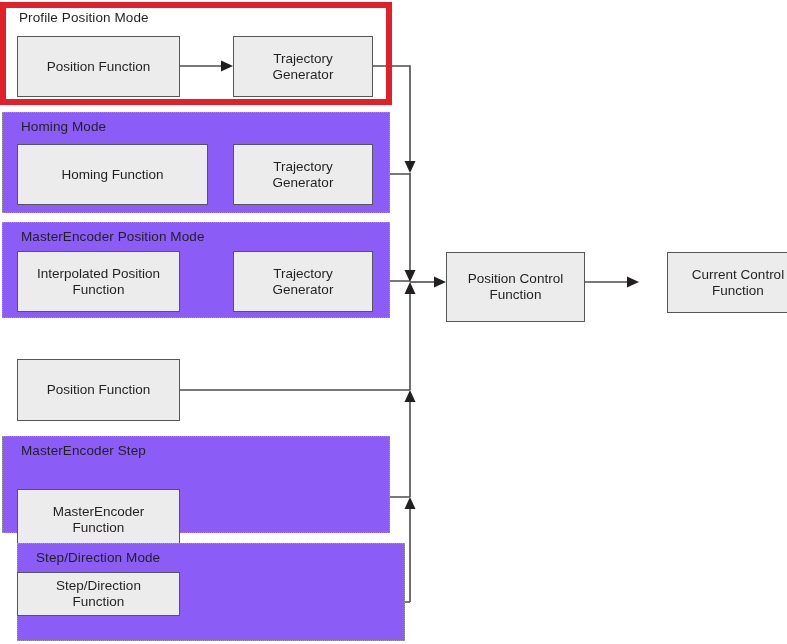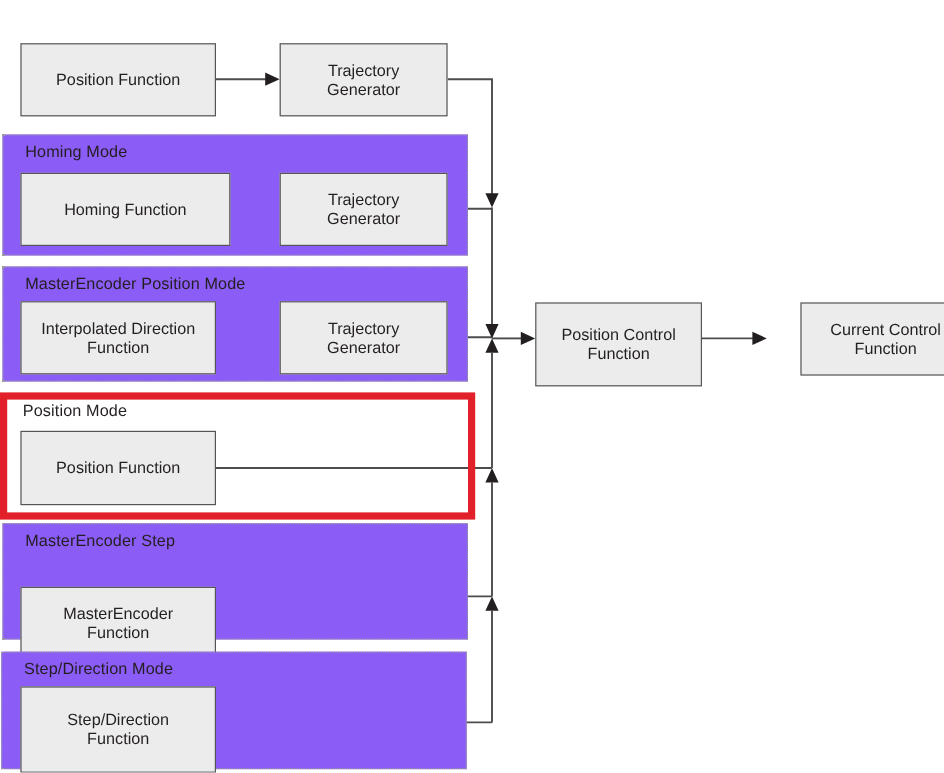--- a/index.html
+++ b/index.html
@@ -94,70 +94,70 @@
       <polygon points="446,282 434,276.5 434,287.5"></polygon>
       <polygon points="639,282 627,276.5 627,287.5"></polygon>
       <polygon points="410,173 404.5,161 415.5,161"></polygon>
       <polygon points="410,282 404.5,270 415.5,270"></polygon>
       <polygon points="410,282 404.5,294 415.5,294"></polygon>
       <polygon points="410,390 404.5,402 415.5,402"></polygon>
       <polygon points="410,497 404.5,509 415.5,509"></polygon>
     </g>
   </svg>
 
+  <div class="section highlight" style="left:0px;top:2px;width:392px;height:103px">
+    <div class="mode-label">Profile Position Mode</div>
+  </div>
   <div class="box" style="left:17px;top:36px;width:163px;height:61px">
     <span class="box-text">Position Function</span>
   </div>
   <div class="box" style="left:233px;top:36px;width:140px;height:61px">
     <span class="box-text">Trajectory
 Generator</span>
   </div>
 
   <div class="section dotted" style="left:2px;top:112px;width:388px;height:101px">
     <div class="mode-label">Homing Mode</div>
   </div>
-  <div class="box" style="left:17px;top:144px;width:175px;height:61px">
+  <div class="box" style="left:17px;top:144px;width:191px;height:61px">
     <span class="box-text">Homing Function</span>
   </div>
   <div class="box" style="left:233px;top:144px;width:140px;height:61px">
     <span class="box-text">Trajectory
 Generator</span>
   </div>
 
   <div class="section dotted" style="left:2px;top:222px;width:388px;height:96px">
     <div class="mode-label">MasterEncoder Position Mode</div>
   </div>
   <div class="box" style="left:17px;top:251px;width:163px;height:61px">
-    <span class="box-text">Interpolated Direction
+    <span class="box-text">Interpolated Position
 Function</span>
   </div>
   <div class="box" style="left:233px;top:251px;width:140px;height:61px">
     <span class="box-text">Trajectory
 Generator</span>
   </div>
 
-  <div class="section highlight" style="left:0px;top:327px;width:396px;height:106px">
-    <div class="mode-label">Position Mode</div>
-  </div>
   <div class="box" style="left:17px;top:359px;width:163px;height:62px">
     <span class="box-text">Position Function</span>
   </div>
 
   <div class="section dotted" style="left:2px;top:436px;width:388px;height:97px">
     <div class="mode-label">MasterEncoder Step</div>
   </div>
   <div class="box" style="left:17px;top:489px;width:163px;height:61px">
     <span class="box-text">MasterEncoder
 Function</span>
   </div>
 
-  <div class="section dotted" style="left:1px;top:543px;width:388px;height:98px">
+  <div class="section dotted" style="left:17px;top:543px;width:388px;height:98px">
     <div class="mode-label">Step/Direction Mode</div>
   </div>
-  <div class="box" style="left:17px;top:572px;width:163px;height:72px">
+  <div class="box" style="left:17px;top:572px;width:163px;height:44px">
     <span class="box-text">Step/Direction
 Function</span>
   </div>
 
   <div class="box" style="left:446px;top:252px;width:139px;height:70px">
     <span class="box-text">Position Control
 Function</span>
   </div>
   <div class="box" style="left:667px;top:252px;width:142px;height:61px">
     <span class="box-text">Current Control

